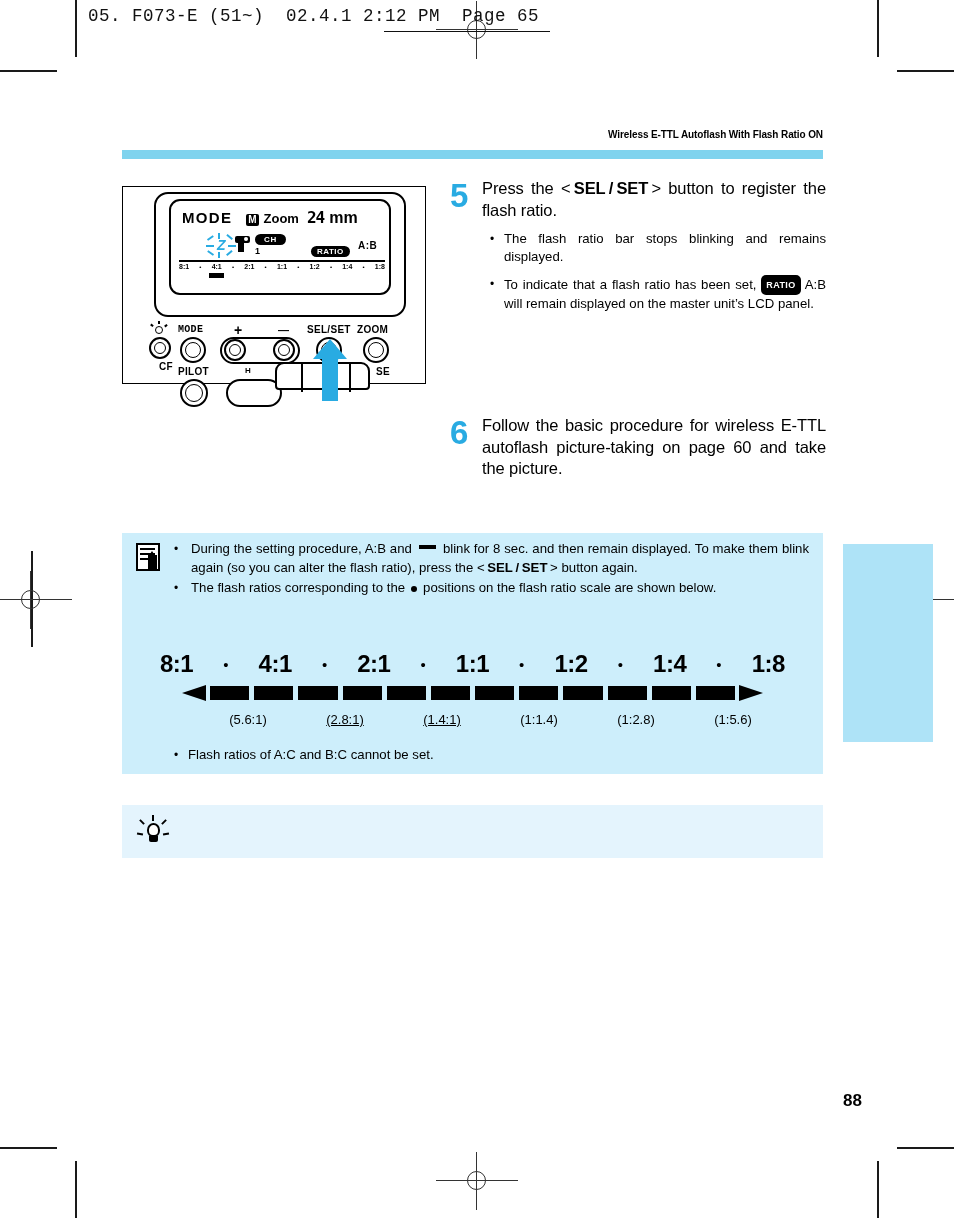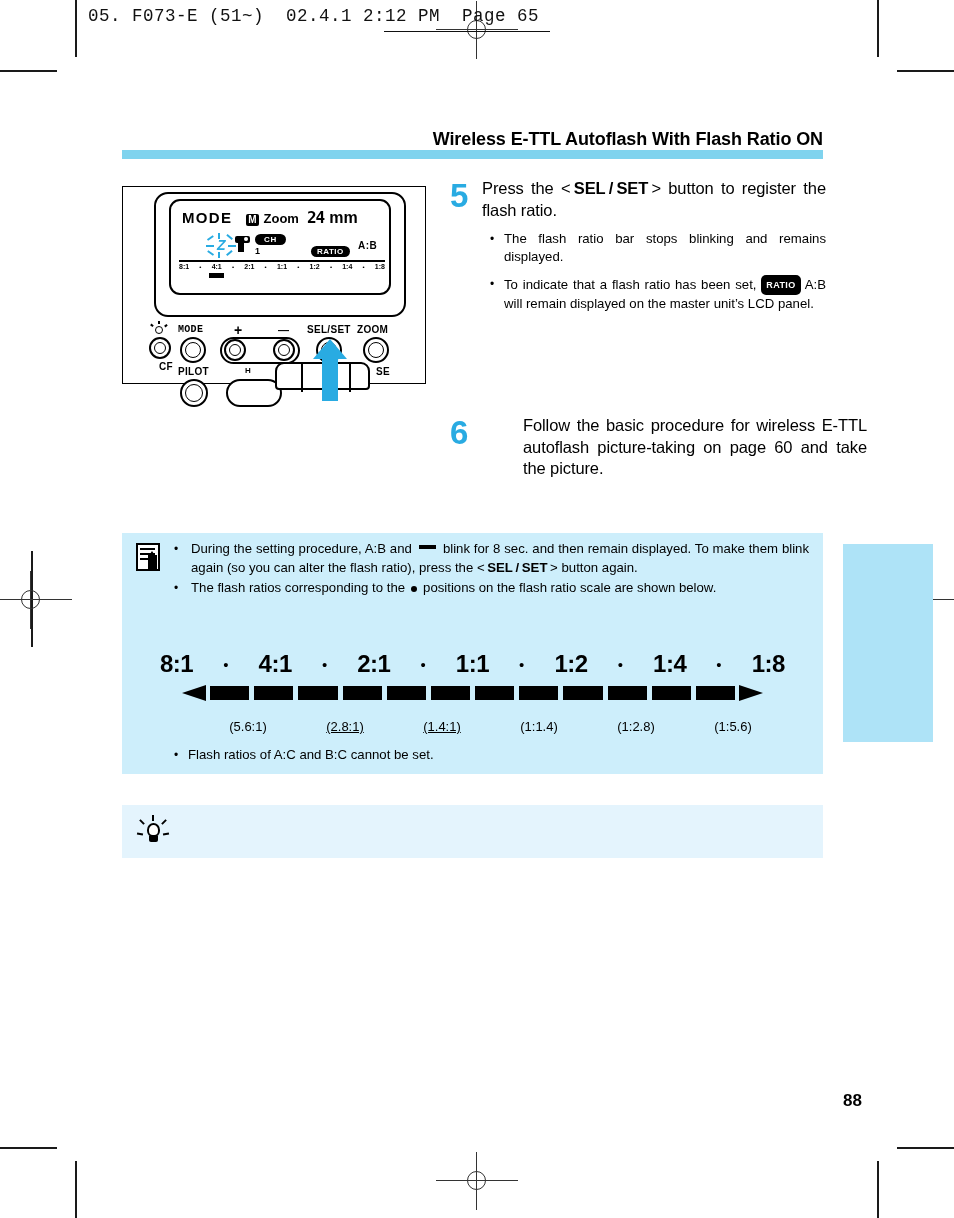--- a/index.html
+++ b/index.html
@@ -13,21 +13,21 @@
       border:1px solid #333;border-radius:50%;box-sizing:border-box;}
   .regmark .vl{position:absolute;left:16px;top:-12px;width:1px;height:58px;background:#333;}
   .regmark .hl{position:absolute;top:16px;left:-24px;width:82px;height:1px;background:#333;}
 
   
   .filehdr{position:absolute;left:88px;top:6px;font-family:"Liberation Mono",monospace;
            font-size:17.5px;letter-spacing:.5px;white-space:pre;color:#111;}
   .hdr-underline{position:absolute;left:384px;top:31px;width:166px;height:1px;background:#111;}
 
   
-  .sect-title{position:absolute;right:131px;top:129px;font-size:18px;font-weight:bold;
+  .sect-title{position:absolute;right:131px;top:129px;font-size:10px;font-weight:bold;
               letter-spacing:-.1px;}
   .sect-rule{position:absolute;left:122px;top:150px;width:701px;height:9px;background:#7fd3ee;}
 
   
   .illus{position:absolute;left:122px;top:186px;width:304px;height:198px;
          border:1.6px solid #000;background:#fff;box-sizing:border-box;}
   .body-outline{position:absolute;left:31px;top:5px;width:252px;height:125px;
          border:2px solid #000;border-radius:14px;box-sizing:border-box;background:#fff;}
   .lcd{position:absolute;left:46px;top:12px;width:222px;height:96px;
        border:2px solid #000;border-radius:11px;box-sizing:border-box;background:#fff;}
@@ -116,21 +116,21 @@
   .bar-left{position:absolute;left:22px;top:3px;width:0;height:0;
       border-top:8px solid transparent;border-bottom:8px solid transparent;
       border-right:24px solid #000;}
   .bar-right{position:absolute;right:22px;top:3px;width:0;height:0;
       border-top:8px solid transparent;border-bottom:8px solid transparent;
       border-left:24px solid #000;}
   .bar-segs{position:absolute;left:52px;right:52px;top:4px;height:14px;display:flex;
             justify-content:space-between;}
   .bar-segs span{flex:1;background:#000;margin-right:5px;}
   .bar-segs span:last-child{margin-right:0;}
-  .scale-sub{position:relative;margin-top:15px;height:20px;}
+  .scale-sub{position:relative;margin-top:8px;height:20px;}
   .scale-sub span{position:absolute;font-size:13px;transform:translateX(-50%);}
 
   .note-foot{position:absolute;left:52px;top:213px;width:640px;font-size:13.2px;line-height:18px;}
 
   
   .tipbox{position:absolute;left:122px;top:805px;width:701px;height:53px;background:#e4f4fd;}
   .tipicon{position:absolute;left:14px;top:10px;width:34px;height:34px;}
   .bulb{position:absolute;left:11px;top:8px;width:13px;height:14px;border:2px solid #000;
         border-radius:50% 50% 45% 45%;box-sizing:border-box;background:#fff;}
   .bulb-base{position:absolute;left:13px;top:21px;width:9px;height:6px;background:#000;border-radius:0 0 2px 2px;}
@@ -311,21 +311,21 @@
         <span>To indicate that a flash ratio has been set,</span>
         <span class="tagbox">RATIO</span>
         <span>A:B will remain displayed on the master unit’s LCD panel.</span>
       </span>
     </div>
   </div>
 </div>
 
 <div class="step" style="left:450px;top:415px;width:376px;">
   <div class="stepnum" style="left:0;top:2px;">6</div>
-  <div class="steptxt" style="left:32px;top:0;width:344px;text-align:justify;margin-left:41px;">Follow the basic procedure for wireless E-TTL autoflash picture-taking on page 60 and take the picture.</div>
+  <div class="steptxt" style="left:32px;top:0;width:344px;text-align:justify;">Follow the basic procedure for wireless E-TTL autoflash picture-taking on page 60 and take the picture.</div>
 </div>
 
 <div class="notebox">
   <div class="noteicon">
     <div class="sheet"></div>
     <span class="ln" style="top:5px;"></span>
     <span class="ln" style="top:10px;"></span>
     <span class="ln" style="top:15px;width:8px;"></span>
     <span class="nib"></span>
     <span class="pen"></span>

